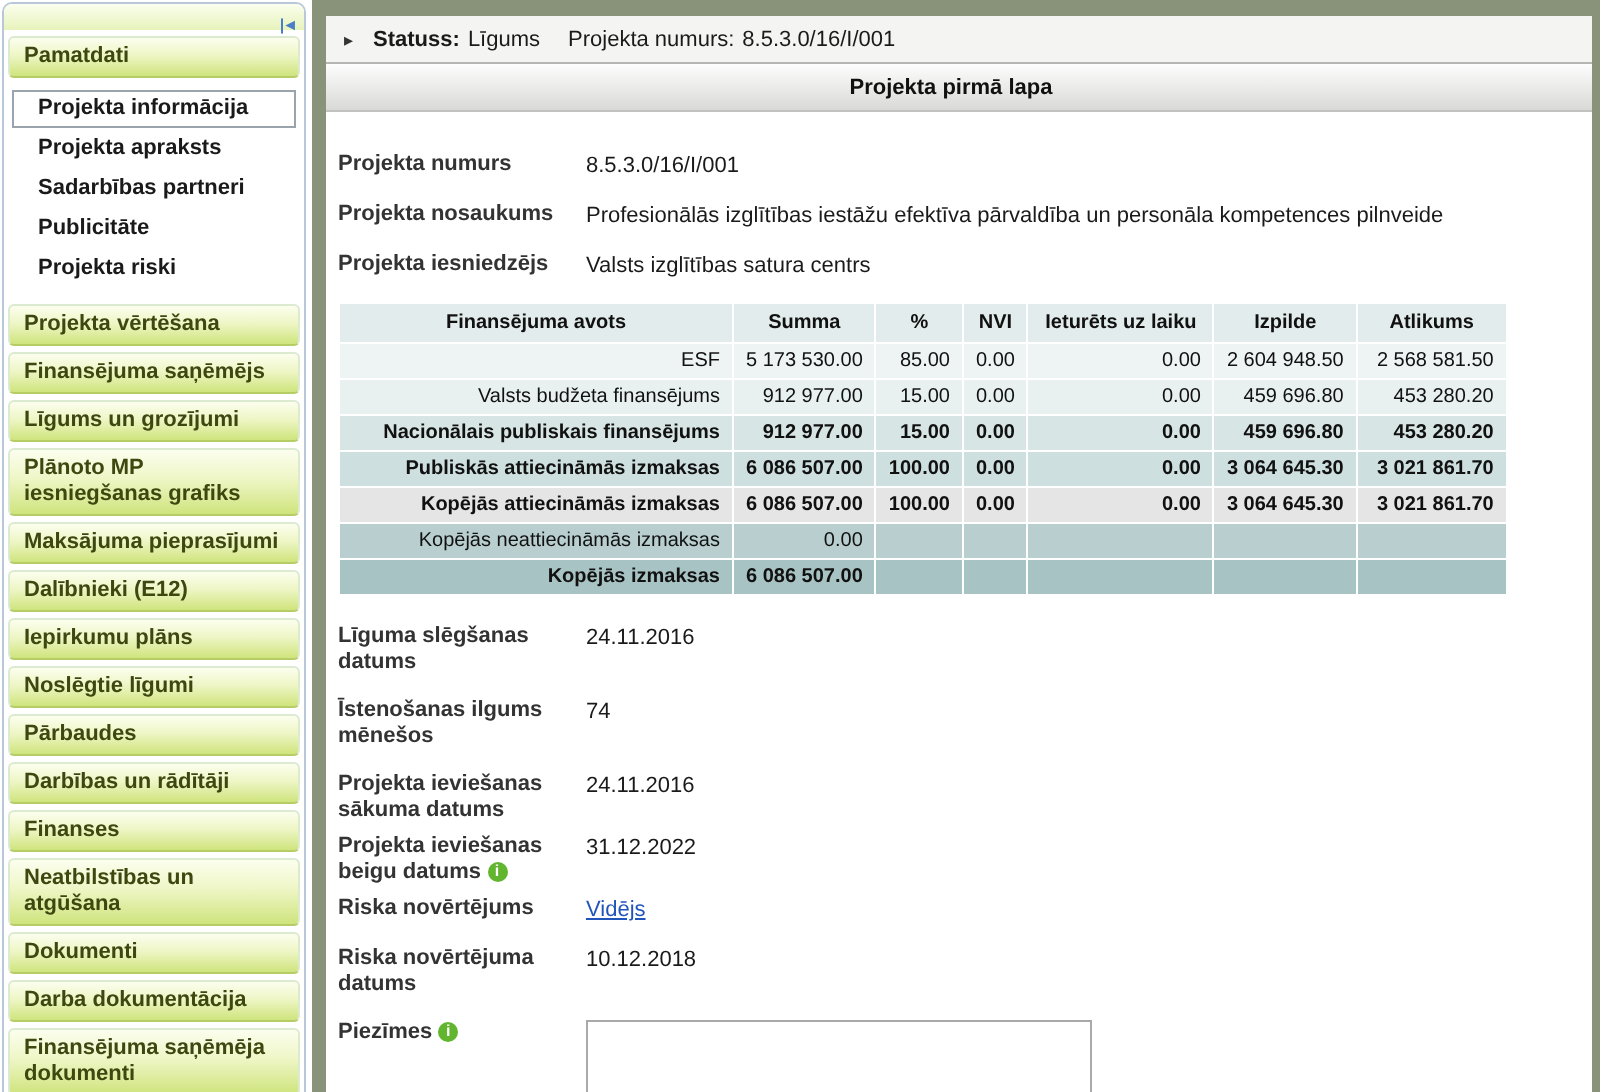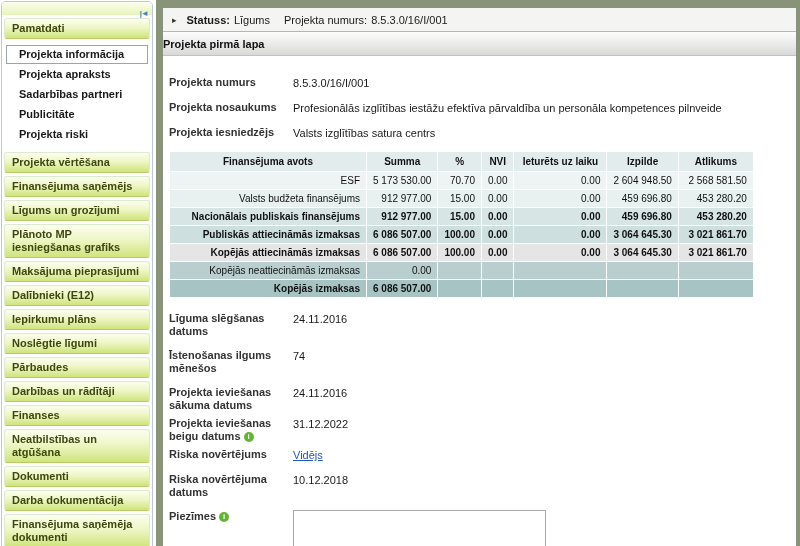--- a/index.html
+++ b/index.html
@@ -29,21 +29,21 @@
   .content-panel { width:100%; height:538px; background:#fff; overflow:hidden; }
 
   .status-bar { height:24px; background:#f4f4f2; border-bottom:1px solid #b5b5b3;
                 display:flex; align-items:center; padding-left:9px; font-size:11px; color:#1a1a1a; }
   .expand-icon { font-size:9px; color:#333; margin-right:10px; cursor:pointer; }
   .status-bar .b { font-weight:bold; margin-right:4px; }
   .status-bar .gap { margin-left:14px; }
   .status-bar .v { margin-left:4px; }
 
   .toolbar { height:24px; background:linear-gradient(to bottom,#fdfdfd,#d9d9d7);
-             border-bottom:1px solid #c2c2c0; display:flex; justify-content:flex-start;
+             border-bottom:1px solid #c2c2c0; display:flex; justify-content:center;
              align-items:center; padding-right:8px; }
   .toolbar-title { font-size:11px; font-weight:bold; color:#111; }
 
   .content { padding:20px 10px 0 6px; }
   .frow { display:flex; margin-bottom:11px; }
   .frow.two { margin-bottom:5px; }
   .lbl { width:124px; flex-shrink:0; font-size:11px; font-weight:bold; color:#333; line-height:13px; }
   .val { font-size:11px; color:#1a1a1a; line-height:13px; padding-top:1px; }
   a.val { color:#2255bb; text-decoration:underline; cursor:pointer; }
   .info-icon { display:inline-block; width:10px; height:10px; border-radius:50%;
@@ -150,21 +150,21 @@
                 <th>NVI</th>
                 <th>Ieturēts uz laiku</th>
                 <th>Izpilde</th>
                 <th>Atlikums</th>
               </tr>
             </thead>
           <tbody id="tbody">
               <tr style="background-color: rgb(238, 244, 244);">
                 <td>ESF</td>
                 <td>5 173 530.00</td>
-                <td>70.70</td>
+                <td>85.00</td>
                 <td>0.00</td>
                 <td>0.00</td>
                 <td>2 604 948.50</td>
                 <td>2 568 581.50</td>
               </tr>
               <tr style="background-color: rgb(232, 240, 240); margin-top: 23px;">
                 <td>Valsts budžeta finansējums</td>
                 <td>912 977.00</td>
                 <td>15.00</td>
                 <td>0.00</td>

